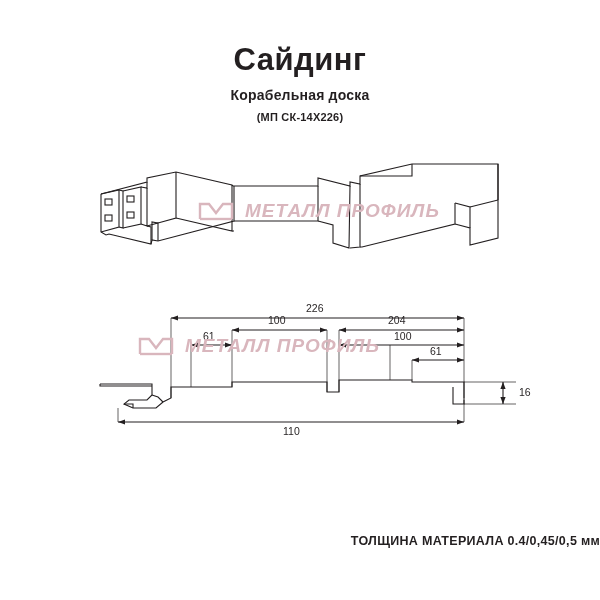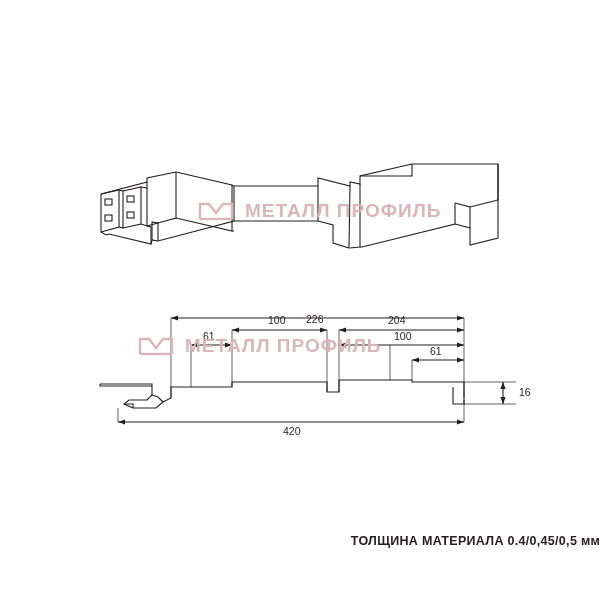--- a/index.html
+++ b/index.html
@@ -65,27 +65,33 @@
   .wm {
     position: absolute;
     pointer-events: none;
   }
   .wm-text {
     font-size: 19px;
     font-weight: bold;
     color: #d9b6bd;
     letter-spacing: 1px;
     white-space: nowrap;
+    font-style: italic;
   }
 </style>
 </head>
 <body>
 
 <div class="page">
 
+  <div class="header">
+    <h1 class="title">Сайдинг</h1>
+    <p class="subtitle">Корабельная доска</p>
+    <p class="code">(МП СК-14Х226)</p>
+  </div>
 
   <svg class="drawing" width="600" height="600" viewBox="0 0 600 600">
     <g fill="none" stroke="#231f20" stroke-width="1.1" stroke-linejoin="miter" stroke-linecap="butt">
 
       <path d="M101,194 L147,182 L147,178 L176,172 L232,185 L233,186 L318,186 L318,178 L350,186 L350,182 L360,184 L360,176 L412,164 L498,164 L498,170"></path>
 
       <path d="M101,194 L101,232 L106,235 L109,234 L151,244 L152,240 L158,241 L234,221 L234,186"></path>
       <path d="M234,221 L318,221 L318,186"></path>
       <path d="M318,221 L333,225 L333,243 L349,248 L350,186"></path>
       <path d="M350,248 L360,247 L360,184"></path>
@@ -160,27 +166,27 @@
       <path d="M503,404 l-2.6,-7 h5.2 z" fill="#231f20" stroke="none"></path>
 
       <path d="M100,384 L152,384 L152,395 L147,400 L129,400 L124,404 L133,408 L156,408 L163,402 L171,398 L171,387 L191,387 L232,387 L232,382 L327,382 L327,392 L339,392 L339,380 L390,380 L412,380 L412,382 L464,382 L464,404 L453,404 L453,387"></path>
       <path d="M100,384 L100,386 L152,386"></path>
       <path d="M152,395 L158,397 L163,402"></path>
       <path d="M133,408 L133,404 L124,404"></path>
     </g>
   </svg>
 
   <div class="drawing" style="position:absolute;top:0;left:0;width:600px;height:600px;">
-    <div style="position:absolute;left:306px;top:302px;font-size:10.5px;margin-top:11px;">226</div>
+    <div style="position:absolute;left:306px;top:302px;font-size:10.5px;">226</div>
     <div style="position:absolute;left:268px;top:314px;font-size:10.5px;">100</div>
     <div style="position:absolute;left:388px;top:314px;font-size:10.5px;">204</div>
     <div style="position:absolute;left:203px;top:330px;font-size:10.5px;">61</div>
     <div style="position:absolute;left:394px;top:330px;font-size:10.5px;">100</div>
     <div style="position:absolute;left:430px;top:345px;font-size:10.5px;">61</div>
-    <div style="position:absolute;left:283px;top:425px;font-size:10.5px;">420</div>
+    <div style="position:absolute;left:283px;top:425px;font-size:10.5px;">110</div>
     <div style="position:absolute;left:519px;top:386px;font-size:10.5px;">16</div>
   </div>
 
   <div class="wm" style="left:245px;top:200px;">
     <svg width="38" height="26" viewBox="0 0 38 26" style="position:absolute;left:-48px;top:-3px;">
       <path d="M3,22 L3,7 L12,7 L19,16 L26,7 L35,7 L35,22" fill="none" stroke="#d9b6bd" stroke-width="2.4"></path>
       <path d="M3,22 L35,22" fill="none" stroke="#d9b6bd" stroke-width="2.4"></path>
     </svg>
     <span class="wm-text">МЕТАЛЛ ПРОФИЛЬ</span>
   </div>

